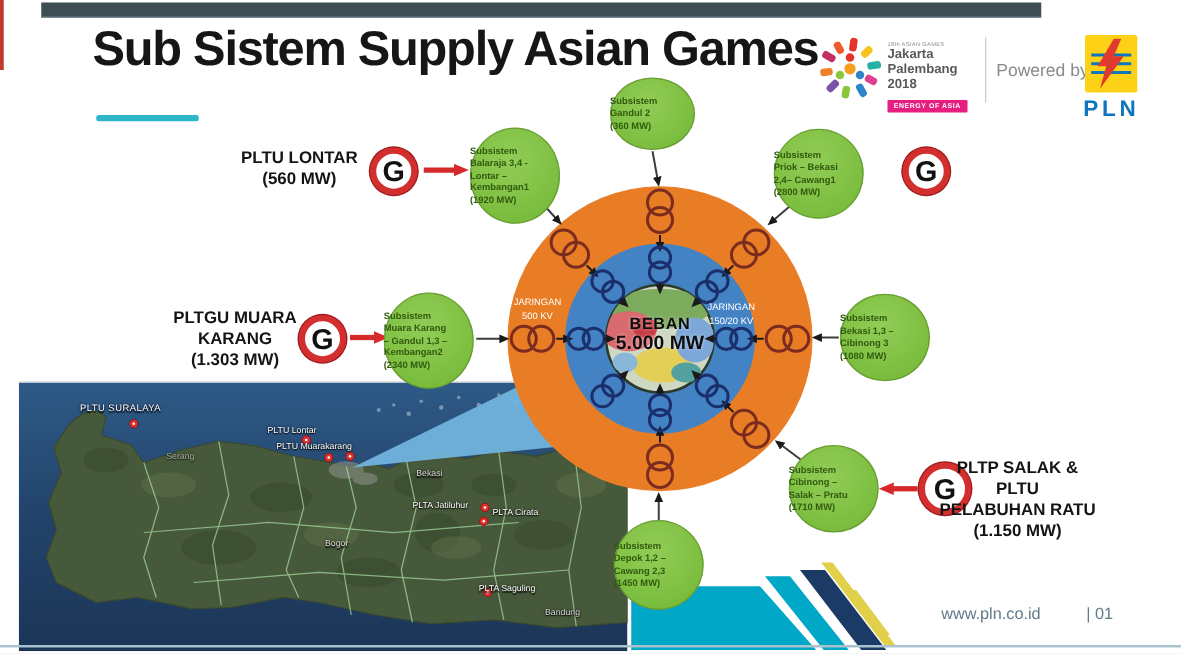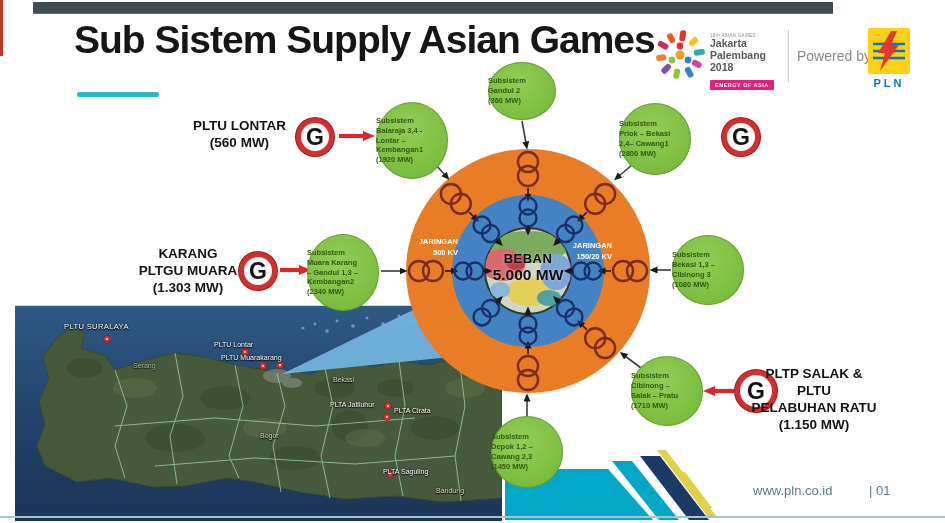--- a/index.html
+++ b/index.html
@@ -12,33 +12,33 @@
   .title{left:74px;top:18px;width:600px;font-size:39px;font-weight:bold;letter-spacing:-1px;color:#161616;white-space:nowrap;}
   .underline{left:77px;top:92px;width:82px;height:5px;background:#2fb5c8;border-radius:2px;}
   
   .agtext{left:710px;top:33px;width:76px;color:#58595b;line-height:1.12;}
   .agtiny{display:block;font-size:4.5px;color:#8a8c8e;letter-spacing:.3px;}
   .agcity{display:block;font-size:10.5px;font-weight:800;}
   .agbadge{display:inline-block;margin-top:3px;background:#e61e7f;color:#fff;font-size:5.5px;font-weight:bold;
            padding:2px 5px;letter-spacing:.5px;border-radius:1px;}
   .divider{left:788px;top:30px;width:1px;height:52px;background:#c9cbcd;}
   .powered{left:797px;top:48px;font-size:14px;color:#87898b;}
-  .plnword{left:863px;top:77px;width:52px;text-align:center;font-size:11px;font-weight:800;color:#0e76bc;letter-spacing:3px;}
+  .plnword{left:863px;top:77px;width:52px;text-align:center;font-size:18px;font-weight:800;color:#0e76bc;letter-spacing:3px;}
   
   .gnode{display:flex;flex-direction:column;justify-content:center;align-items:flex-start;text-align:center;
          border-radius:50%;background:radial-gradient(circle at 45% 35%, #92cd57, #79bc3c 75%);
          box-shadow:inset 0 0 0 1px rgba(90,130,40,.55);
          color:#315a0e;font-weight:bold;font-size:7.5px;line-height:1.32;z-index:20;}
   .gnode span{display:block;}
   .glabel{font-size:13.5px;font-weight:bold;color:#141414;line-height:1.25;text-align:center;z-index:20;}
   .glabel span{display:block;}
   .gsym{display:flex;align-items:center;justify-content:center;background:#fff;border-radius:50%;
         border:5px solid #d32f2f;box-shadow:0 0 0 1px #9e1b1b;z-index:20;}
   .gsym span{font-size:23px;font-weight:600;color:#111;line-height:1;}
-  .ringlab{color:#ffffff;font-weight:bold;font-size:7.5px;line-height:1.45;text-align:right;z-index:20;}
+  .ringlab{color:#ffffff;font-weight:normal;font-size:7.5px;line-height:1.45;text-align:center;z-index:20;}
   .ringlab span{display:block;}
   .beban{left:483px;top:251px;width:90px;text-align:center;z-index:20;color:#0d0d0d;
          text-shadow:0 0 3px rgba(255,255,255,.55);}
   .beban .l1{display:block;font-size:13px;font-weight:700;letter-spacing:.5px;}
   .beban .l2{display:block;font-size:15.5px;font-weight:800;}
   .status{left:556px;top:434px;font-size:17px;font-weight:bold;color:#111;z-index:20;white-space:nowrap;}
   
   .maplab{color:#fff;font-size:7px;text-shadow:0 0 2px #000,0 1px 1px #000;z-index:20;white-space:nowrap;}
   .mapcap{font-size:7.5px;letter-spacing:.4px;}
   .mapcity{color:#d9d9d9;}
@@ -319,22 +319,22 @@
     </div>
   <div class="abs gsym" style="left:735px;top:370px;width:32px;height:32px">
     <span>G</span>
     </div>
 
   <div class="abs glabel" style="left:182px;top:118px;width:115px">
     <span>PLTU LONTAR</span>
     <span>(560 MW)</span>
   </div>
   <div class="abs glabel" style="left:128px;top:246px;width:120px">
+    <span>PLTGU MUARA</span>
     <span>KARANG</span>
-    <span>PLTGU MUARA</span>
     <span>(1.303 MW)</span>
   </div>
   <div class="abs glabel" style="left:748px;top:366px;width:132px">
     <span>PLTP SALAK &amp; PLTU</span>
     <span>PELABUHAN RATU</span>
     <span>(1.150 MW)</span>
   </div>
 
   <span class="abs maplab mapcap" style="left:64px;top:322px">PLTU SURALAYA</span>
   <span class="abs maplab" style="left:214px;top:341px">PLTU Lontar</span>

